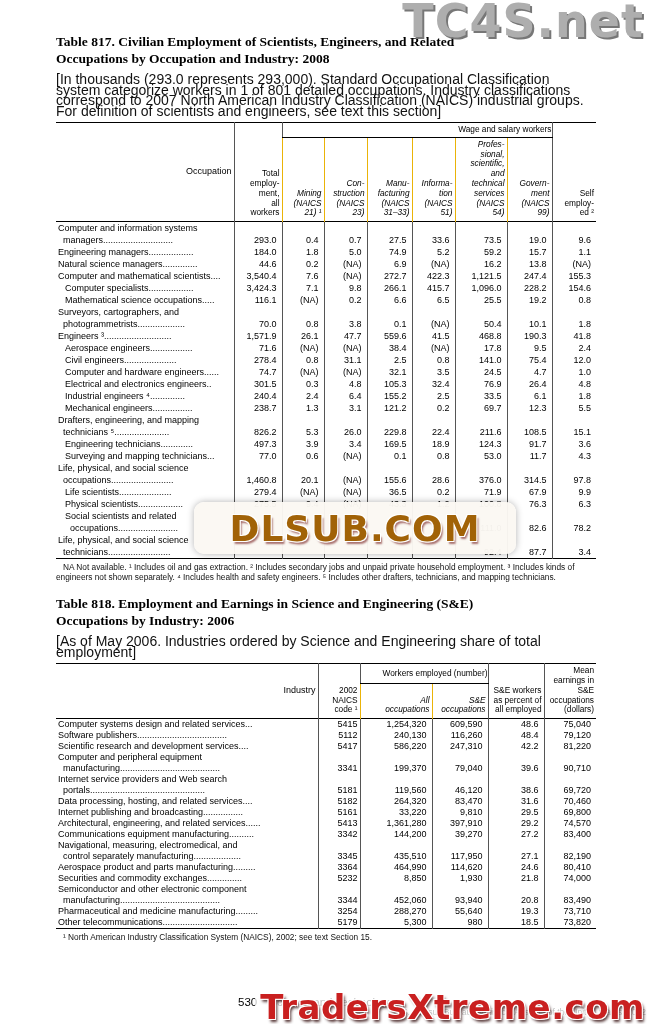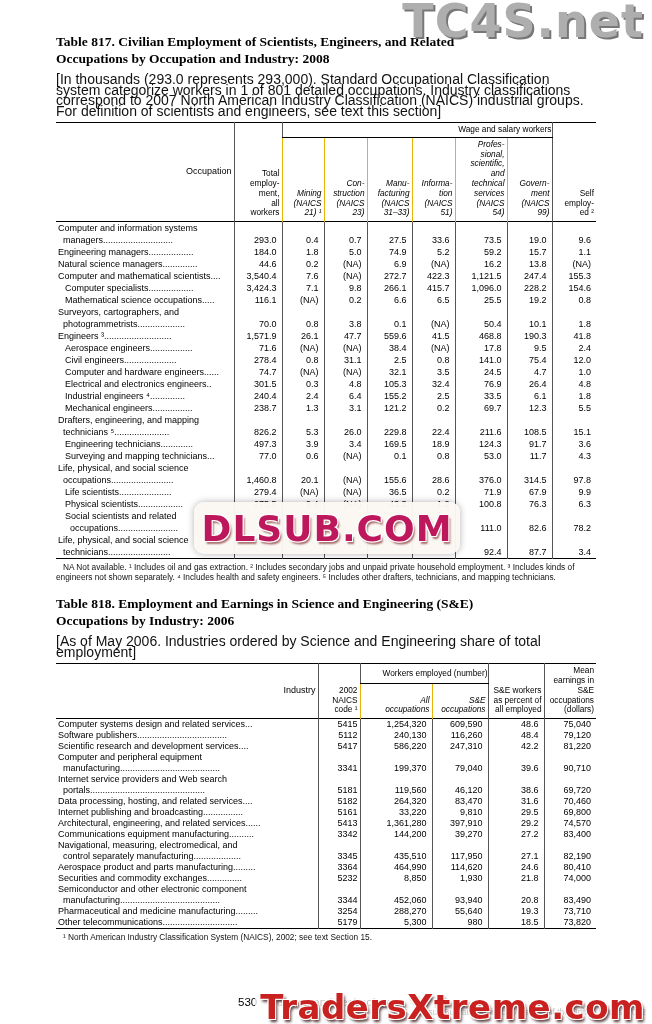--- a/index.html
+++ b/index.html
@@ -35,26 +35,26 @@
 
   .footer { position:absolute; left:56px; right:6px; bottom:16px;
             display:flex; justify-content:flex-end; align-items:flex-end; }
   .footer-left { font-size:11.5px; }
   .pgnum { margin-right:12px; }
   .footer-right { font-size:8.5px; transform:translateY(9px); }
 
   .wm-top { position:absolute; top:-6px; right:8px; font-family:"DejaVu Sans", sans-serif;
             font-weight:800; font-size:46px; letter-spacing:1px; color:#a8a8a8; opacity:.93;
             text-shadow:2px 2px 0 #6d6d6d; z-index:5; }
-  .wm-mid { position:absolute; top:502px; left:194px; width:266px; height:52px; z-index:5;
+  .wm-mid { position:absolute; top:502px; left:194px; width:322px; height:52px; z-index:5;
             display:flex; align-items:center; justify-content:center;
             background:rgba(251,248,243,.97); border-radius:10px;
             box-shadow:0 0 7px rgba(0,0,0,.3);
             font-family:"DejaVu Sans", sans-serif; font-weight:800; font-size:36px;
-            color:#be185d; letter-spacing:1px;
+            color:#a16207; letter-spacing:1px;
             text-shadow:-1px -1px 0 #fff, 1px -1px 0 #fff, -1px 1px 0 #fff, 1px 1px 0 #fff,
                         2px 3px 2px rgba(100,0,0,.55); }
   .wm-bottom { position:absolute; bottom:-3px; right:2px; z-index:5;
             font-family:"DejaVu Sans", sans-serif; font-weight:800; font-size:34px;
             color:#c92020; letter-spacing:0.5px; padding:0 5px; border-radius:6px;
             background:rgba(255,255,255,.75);
             text-shadow:-1px -1px 0 #fff, 1px -1px 0 #fff, -1px 1px 0 #fff, 1px 1px 0 #fff,
                         2px 3px 3px rgba(40,0,0,.8); }
 </style>
 </head>

